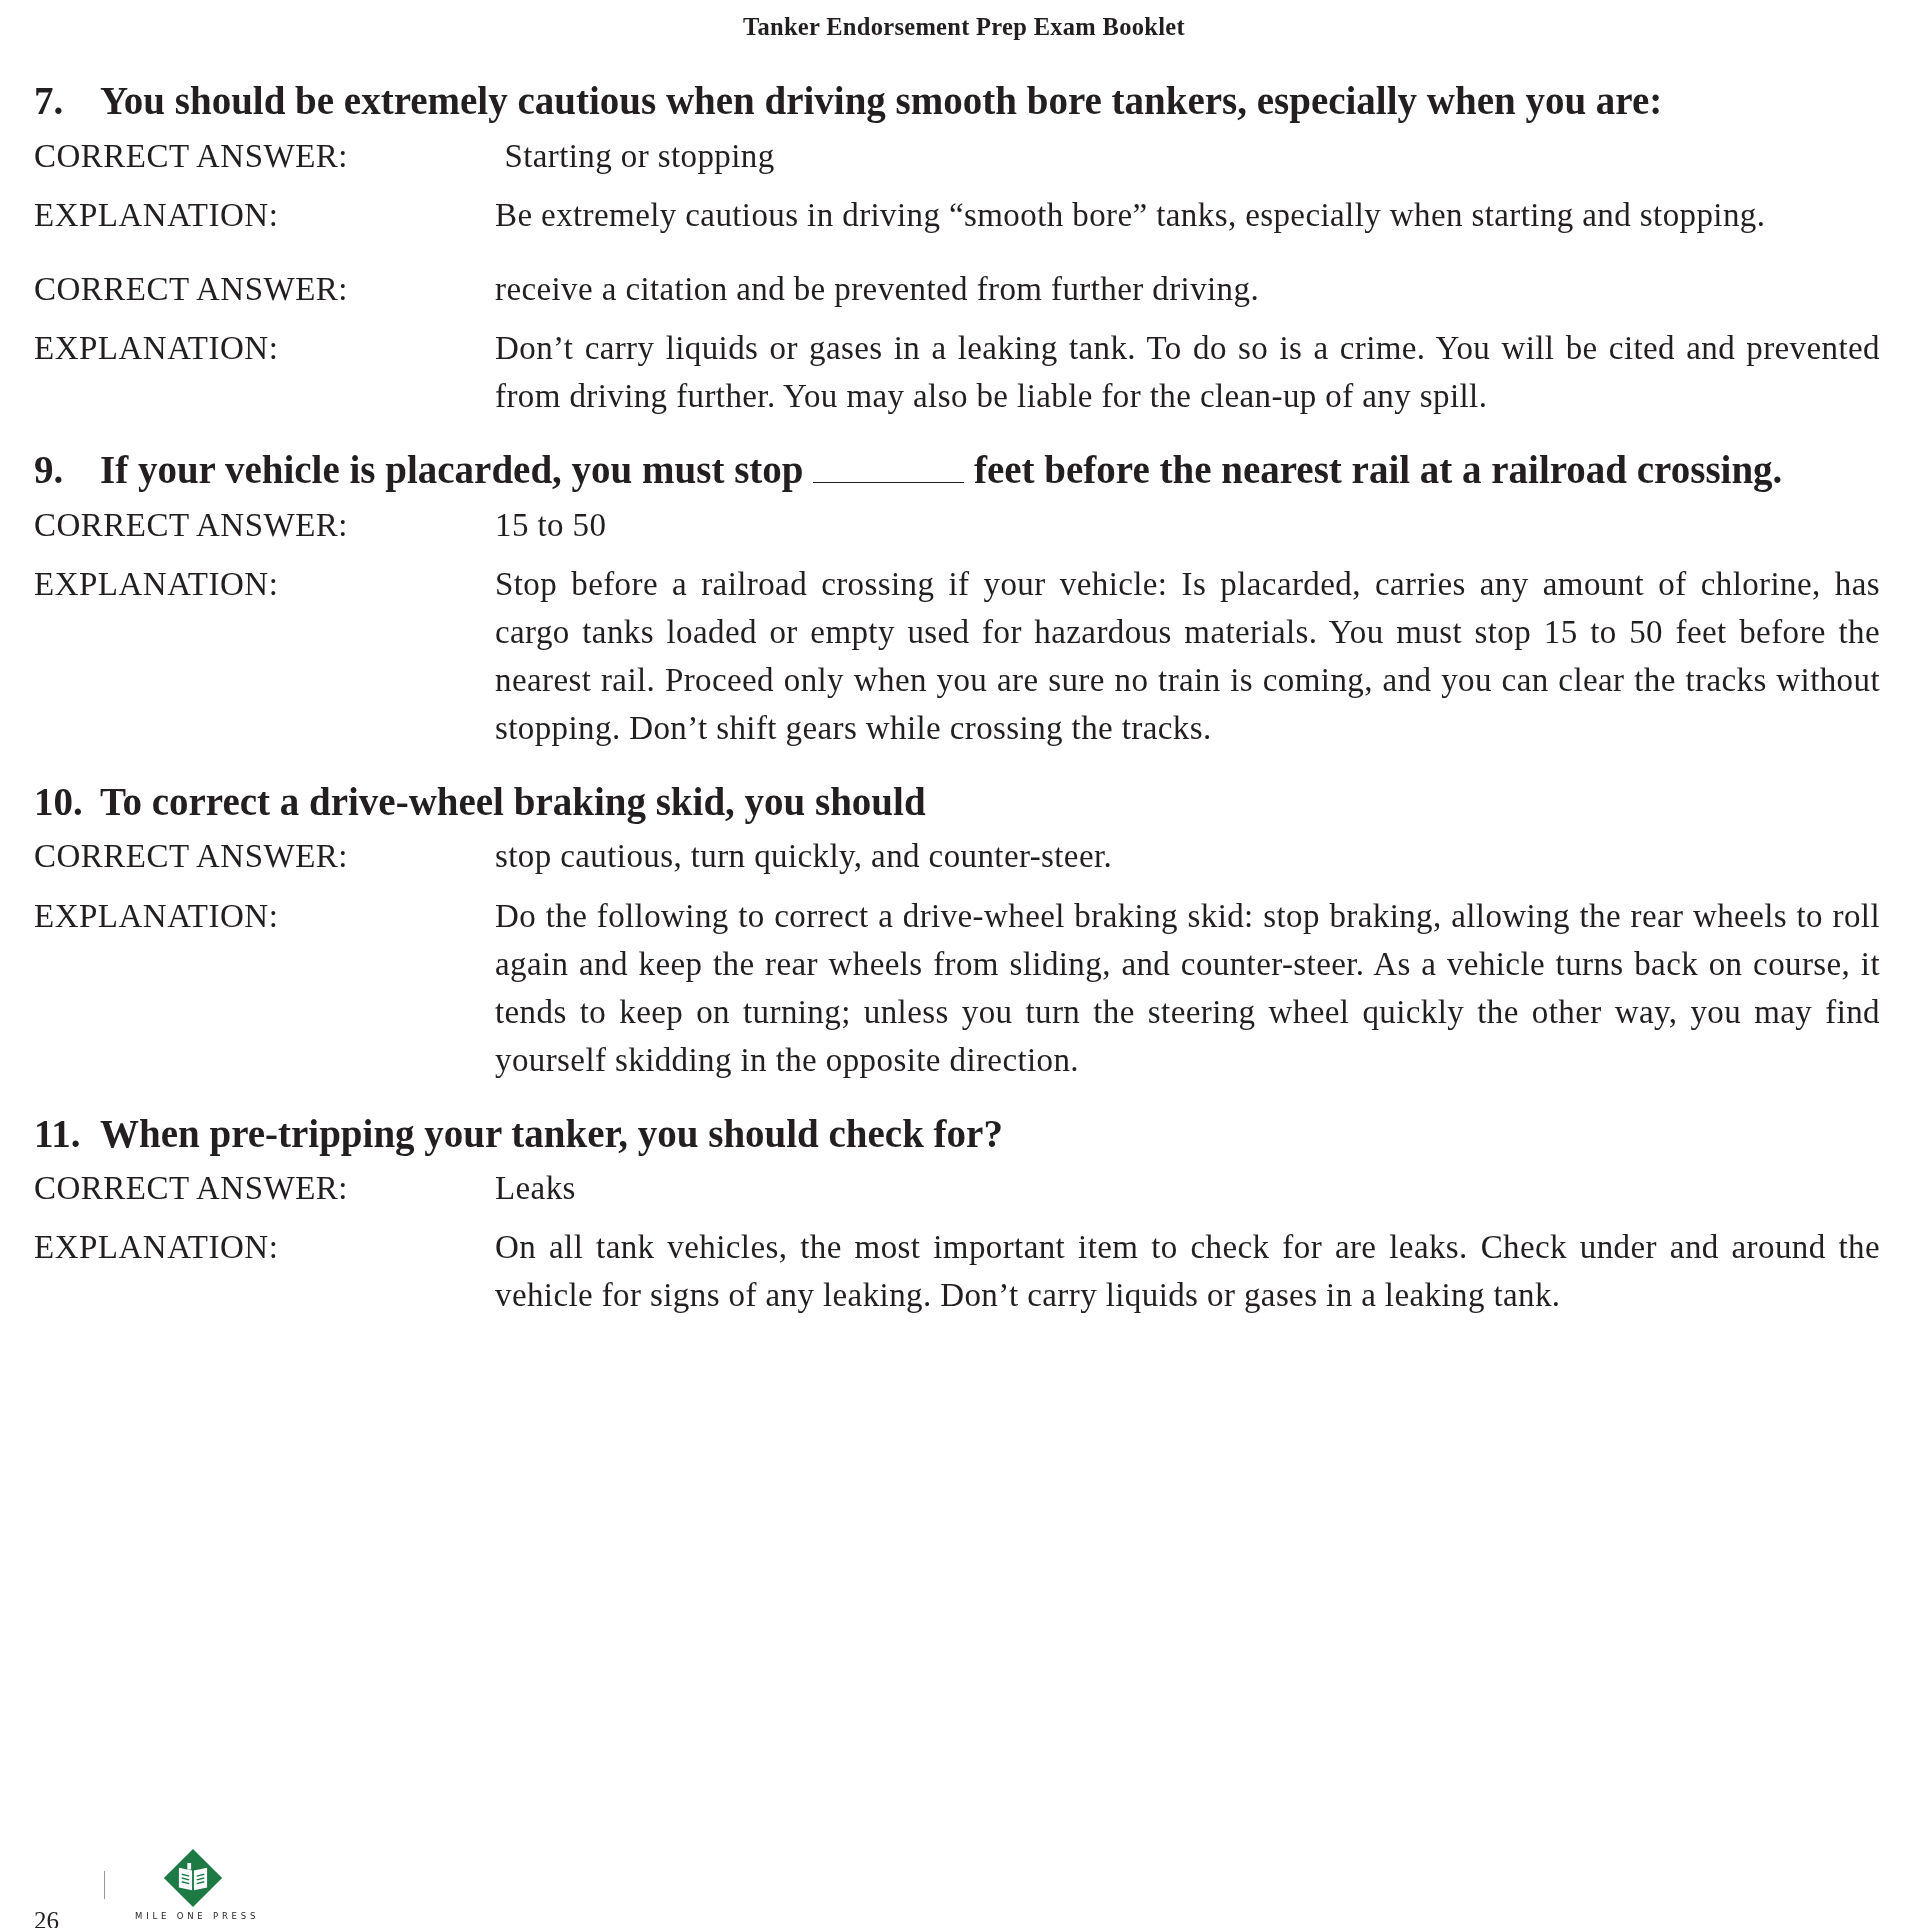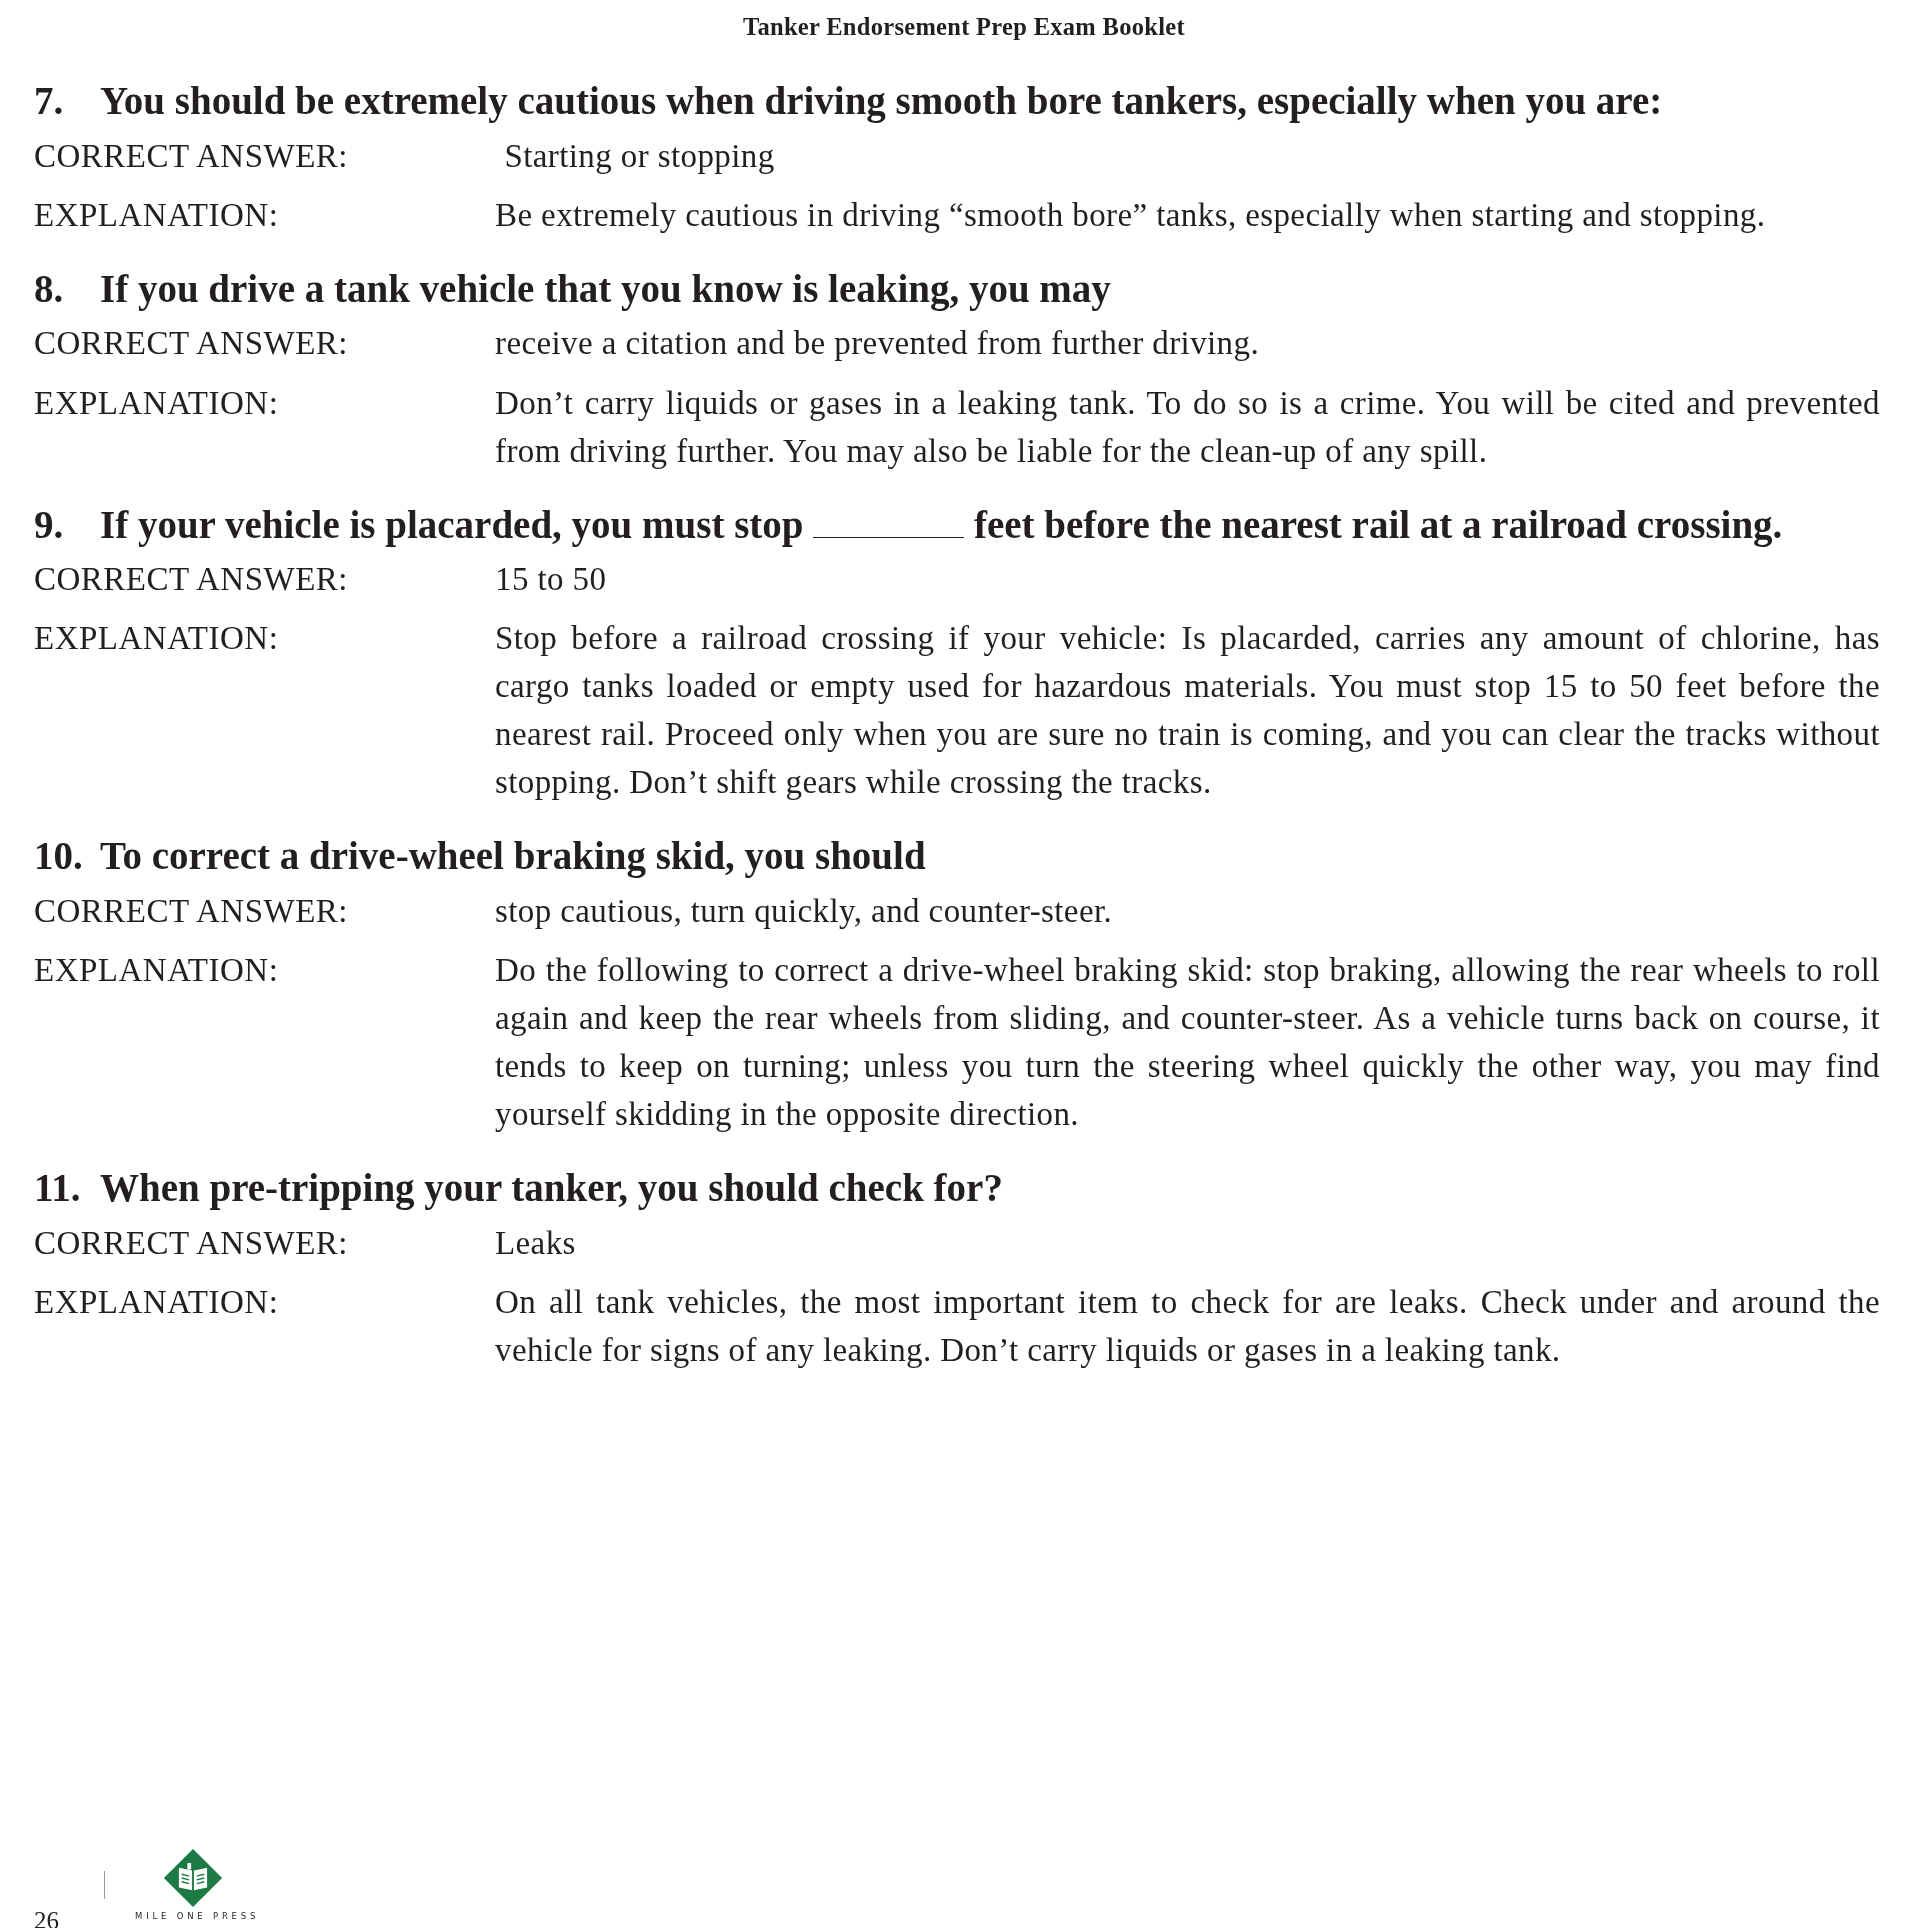--- a/index.html
+++ b/index.html
@@ -34,23 +34,20 @@
       <div class="label">CORRECT ANSWER:</div>
       <div class="value" style="padding-left:9.4px;">Starting or stopping</div>
     </div>
     <div class="row">
       <div class="label">EXPLANATION:</div>
       <div class="value">Be extremely cautious in driving “smooth bore” tanks, especially when starting and stopping.</div>
     </div>
   </div>
 
   <div class="question">
-    <div class="q-title">
-      <span class="q-num">8.</span><span>If you drive a tank vehicle that you know is leaking, you may</span>
-    </div>
     <div class="row">
       <div class="label">CORRECT ANSWER:</div>
       <div class="value">receive a citation and be prevented from further driving.</div>
     </div>
     <div class="row">
       <div class="label">EXPLANATION:</div>
       <div class="value">Don’t carry liquids or gases in a leaking tank. To do so is a crime. You will be cited and prevented from driving further. You may also be liable for the clean-up of any spill.</div>
     </div>
   </div>
 

